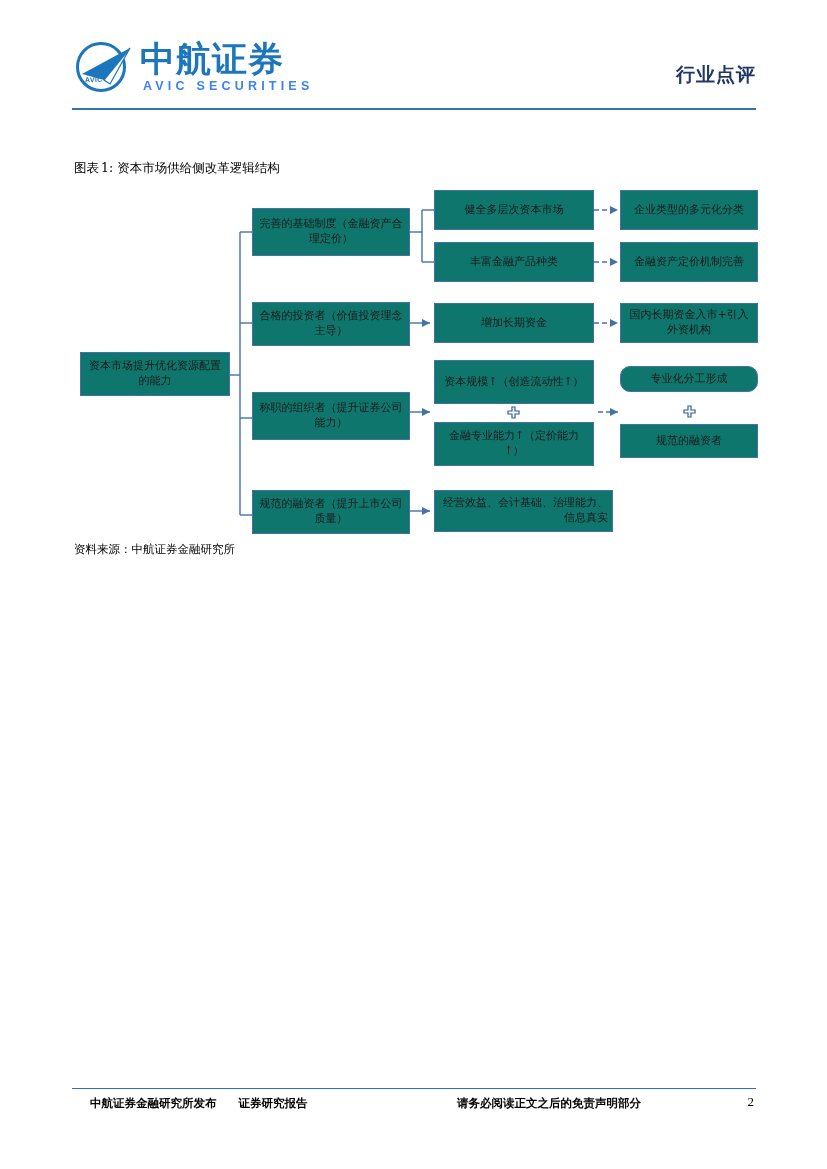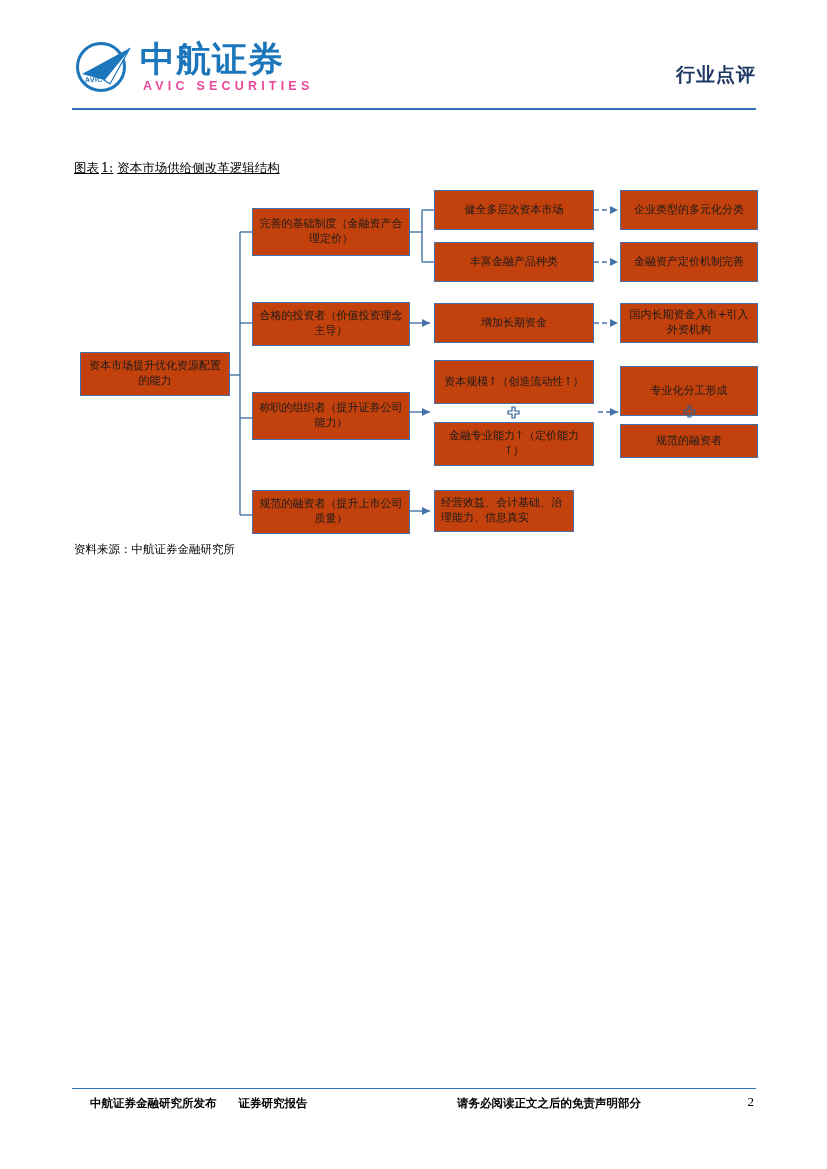--- a/index.html
+++ b/index.html
@@ -59,21 +59,21 @@
     font-size: 35px;
     font-weight: bold;
     color: #1b76bc;
     letter-spacing: 1px;
     line-height: 1.05;
     font-family: "DejaVu Sans", sans-serif;
   }
   .logo-en {
     font-size: 12.5px;
     font-weight: bold;
-    color: #ec4899;
+    color: #3b82f6;
     letter-spacing: 4.2px;
     font-family: "Liberation Sans", sans-serif;
     margin-top: 2px;
     margin-left: 3px;
   }
   .header-right {
     position: absolute;
     right: 0; top: 26px;
     font-size: 19px;
     font-weight: bold;
@@ -89,35 +89,34 @@
   }
 
   
   .fig-title {
     position: absolute;
     left: 74px; top: 160px;
     font-size: 12.5px;
     color: #000;
     font-family: "DejaVu Serif", serif;
     white-space: nowrap;
-    text-decoration: underline;
   }
   .fig-title .num { margin: 0 4px 0 2px; }
 
   
   .diagram {
     position: absolute;
     left: 0; top: 0;
     width: 827px; height: 1169px;
     pointer-events: none;
   }
   .node {
     position: absolute;
     border: 1px solid #4472a8;
-    background: #c2410c;
+    background: #0f766e;
     color: #1a1a1a;
     font-family: "DejaVu Serif", serif;
     font-size: 11px;
     line-height: 1.35;
     display: flex;
     align-items: center;
     justify-content: center;
     text-align: center;
     padding: 2px 4px;
   }
@@ -257,40 +256,40 @@
     </div>
     <div class="node" style="left:434px; top:303px; width:160px; height:40px;">
       <span>增加长期资金</span>
     </div>
     <div class="node" style="left:434px; top:360px; width:160px; height:44px;">
       <span>资本规模↑（创造流动性↑）</span>
     </div>
     <div class="node" style="left:434px; top:422px; width:160px; height:44px;">
       <span>金融专业能力↑（定价能力↑）</span>
     </div>
-    <div class="node left-align" style="left:434px; top:490px; width:140px; height:42px;">
+    <div class="node left-align" style="left:434px; top:490px; width:179px; height:42px;text-align:right;">
       <span>经营效益、会计基础、治理能力、信息真实</span>
     </div>
 
     <div class="plus-glyph" style="left:507px; top:406px;">
       <svg viewBox="0 0 13 13" width="13" height="13">
         <path d="M5,1 H8 V5 H12 V8 H8 V12 H5 V8 H1 V5 H5 Z" fill="none" stroke="#2e5f96" stroke-width="1.2"></path>
       </svg>
     </div>
 
     <div class="node" style="left:620px; top:190px; width:138px; height:40px;">
       <span>企业类型的多元化分类</span>
     </div>
     <div class="node" style="left:620px; top:242px; width:138px; height:40px;">
       <span>金融资产定价机制完善</span>
     </div>
     <div class="node" style="left:620px; top:303px; width:138px; height:40px;">
       <span>国内长期资金入市+引入外资机构</span>
     </div>
-    <div class="node" style="left:620px; top:366px; width:138px; height:50px;">
+    <div class="node" style="left:620px; top:366px; width:138px; height:26px;border-radius:10px;">
       <span>专业化分工形成</span>
     </div>
     <div class="node" style="left:620px; top:424px; width:138px; height:34px;">
       <span>规范的融资者</span>
     </div>
 
     <div class="plus-glyph" style="left:683px; top:405px;">
       <svg viewBox="0 0 13 13" width="13" height="13">
         <path d="M5,1 H8 V5 H12 V8 H8 V12 H5 V8 H1 V5 H5 Z" fill="none" stroke="#2e5f96" stroke-width="1.2"></path>
       </svg>

